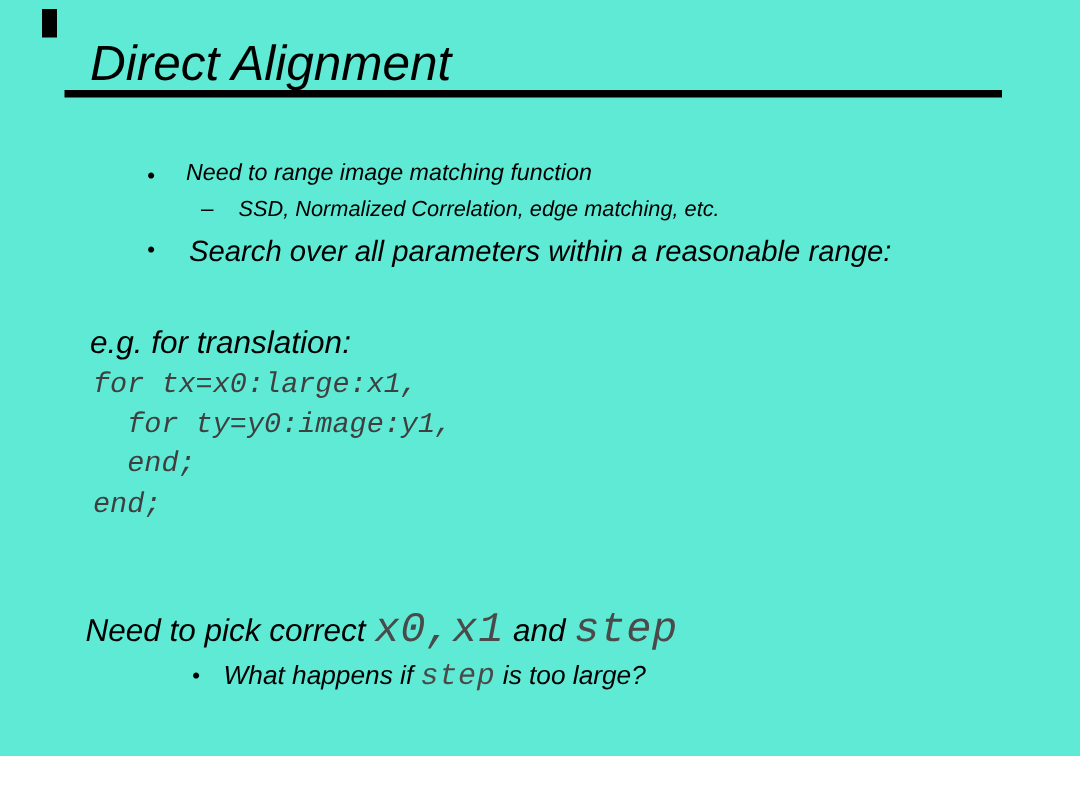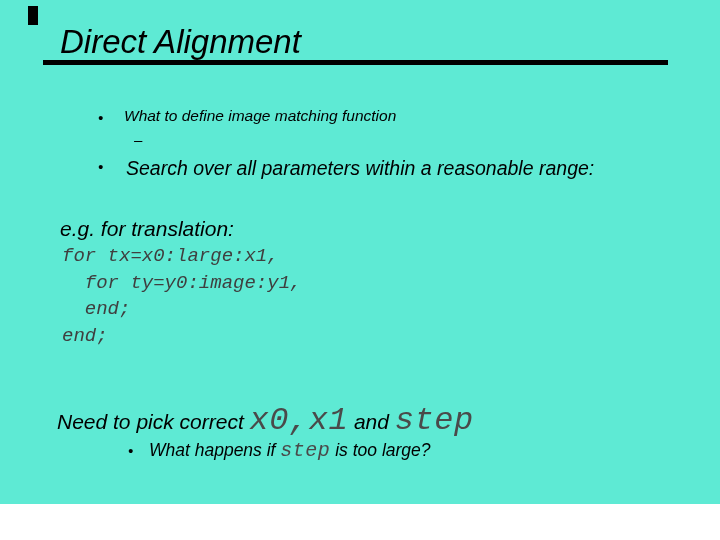--- a/index.html
+++ b/index.html
@@ -95,39 +95,40 @@
   }
   .question {
     left: 149px; top: 438px;
     font-size: 17.5px;
     line-height: 24px;
   }
   .mono {
     font-family: "Liberation Mono", "DejaVu Sans Mono", monospace;
     color: #4a4a4a;
   }
-  .mono-lg { font-size: 32px; letter-spacing: 0.5px; }
+  .mono-lg { font-size: 28px; letter-spacing: 0.5px; }
   .mono-md { font-size: 20px; letter-spacing: 0.5px; }
 </style>
 </head>
 <body>
 
 <div class="slide">
 
   <div class="stray-mark"></div>
 
   <h1 class="abs title">Direct Alignment</h1>
 
   <div class="title-rule"></div>
 
 
   <span class="abs bullet-dot dot1">•</span>
-  <div class="abs bullet1">What to define image matching function</div>
+  <div class="abs bullet1">Need to range image matching function</div>
 
   <span class="abs sub-dash">–</span>
+  <div class="abs sub-bullet1">SSD, Normalized Correlation, edge matching, etc.</div>
 
   <span class="abs bullet-dot dot2">•</span>
   <div class="abs bullet2">Search over all parameters within a reasonable range:</div>
 
   <div class="abs example-label">e.g. for translation:</div>
 
   <div class="code-block">
     <div class="code-line">for tx=x0:large:x1,</div>
     <div class="code-line">  for ty=y0:image:y1,</div>
     <div class="code-line">  end;</div>

